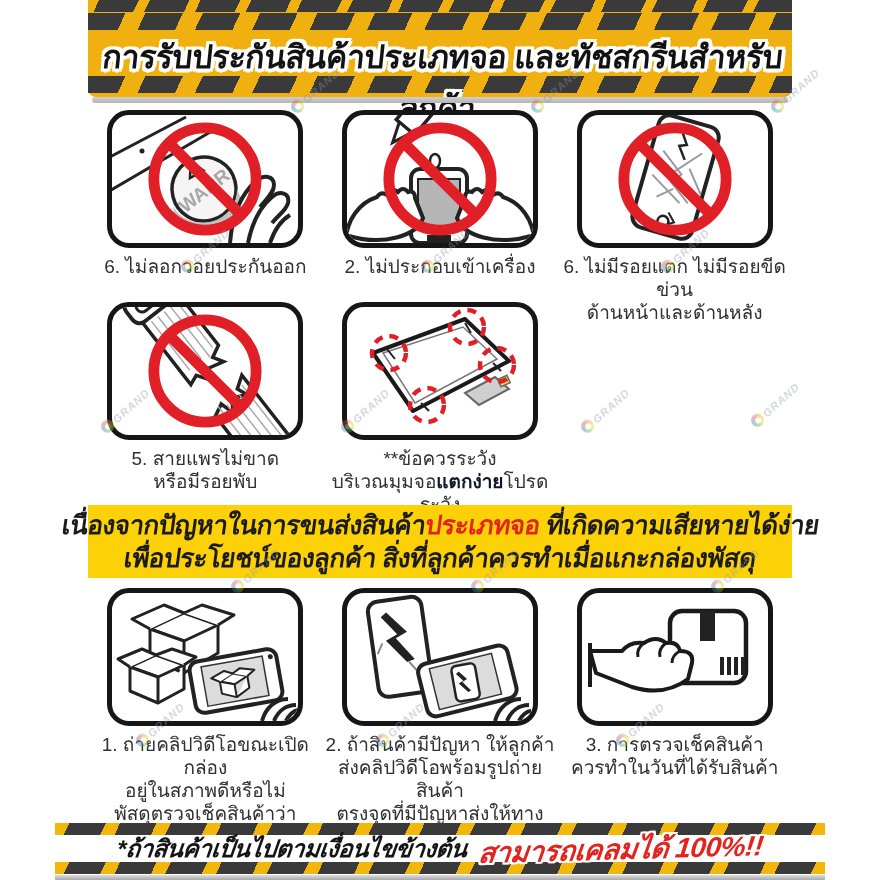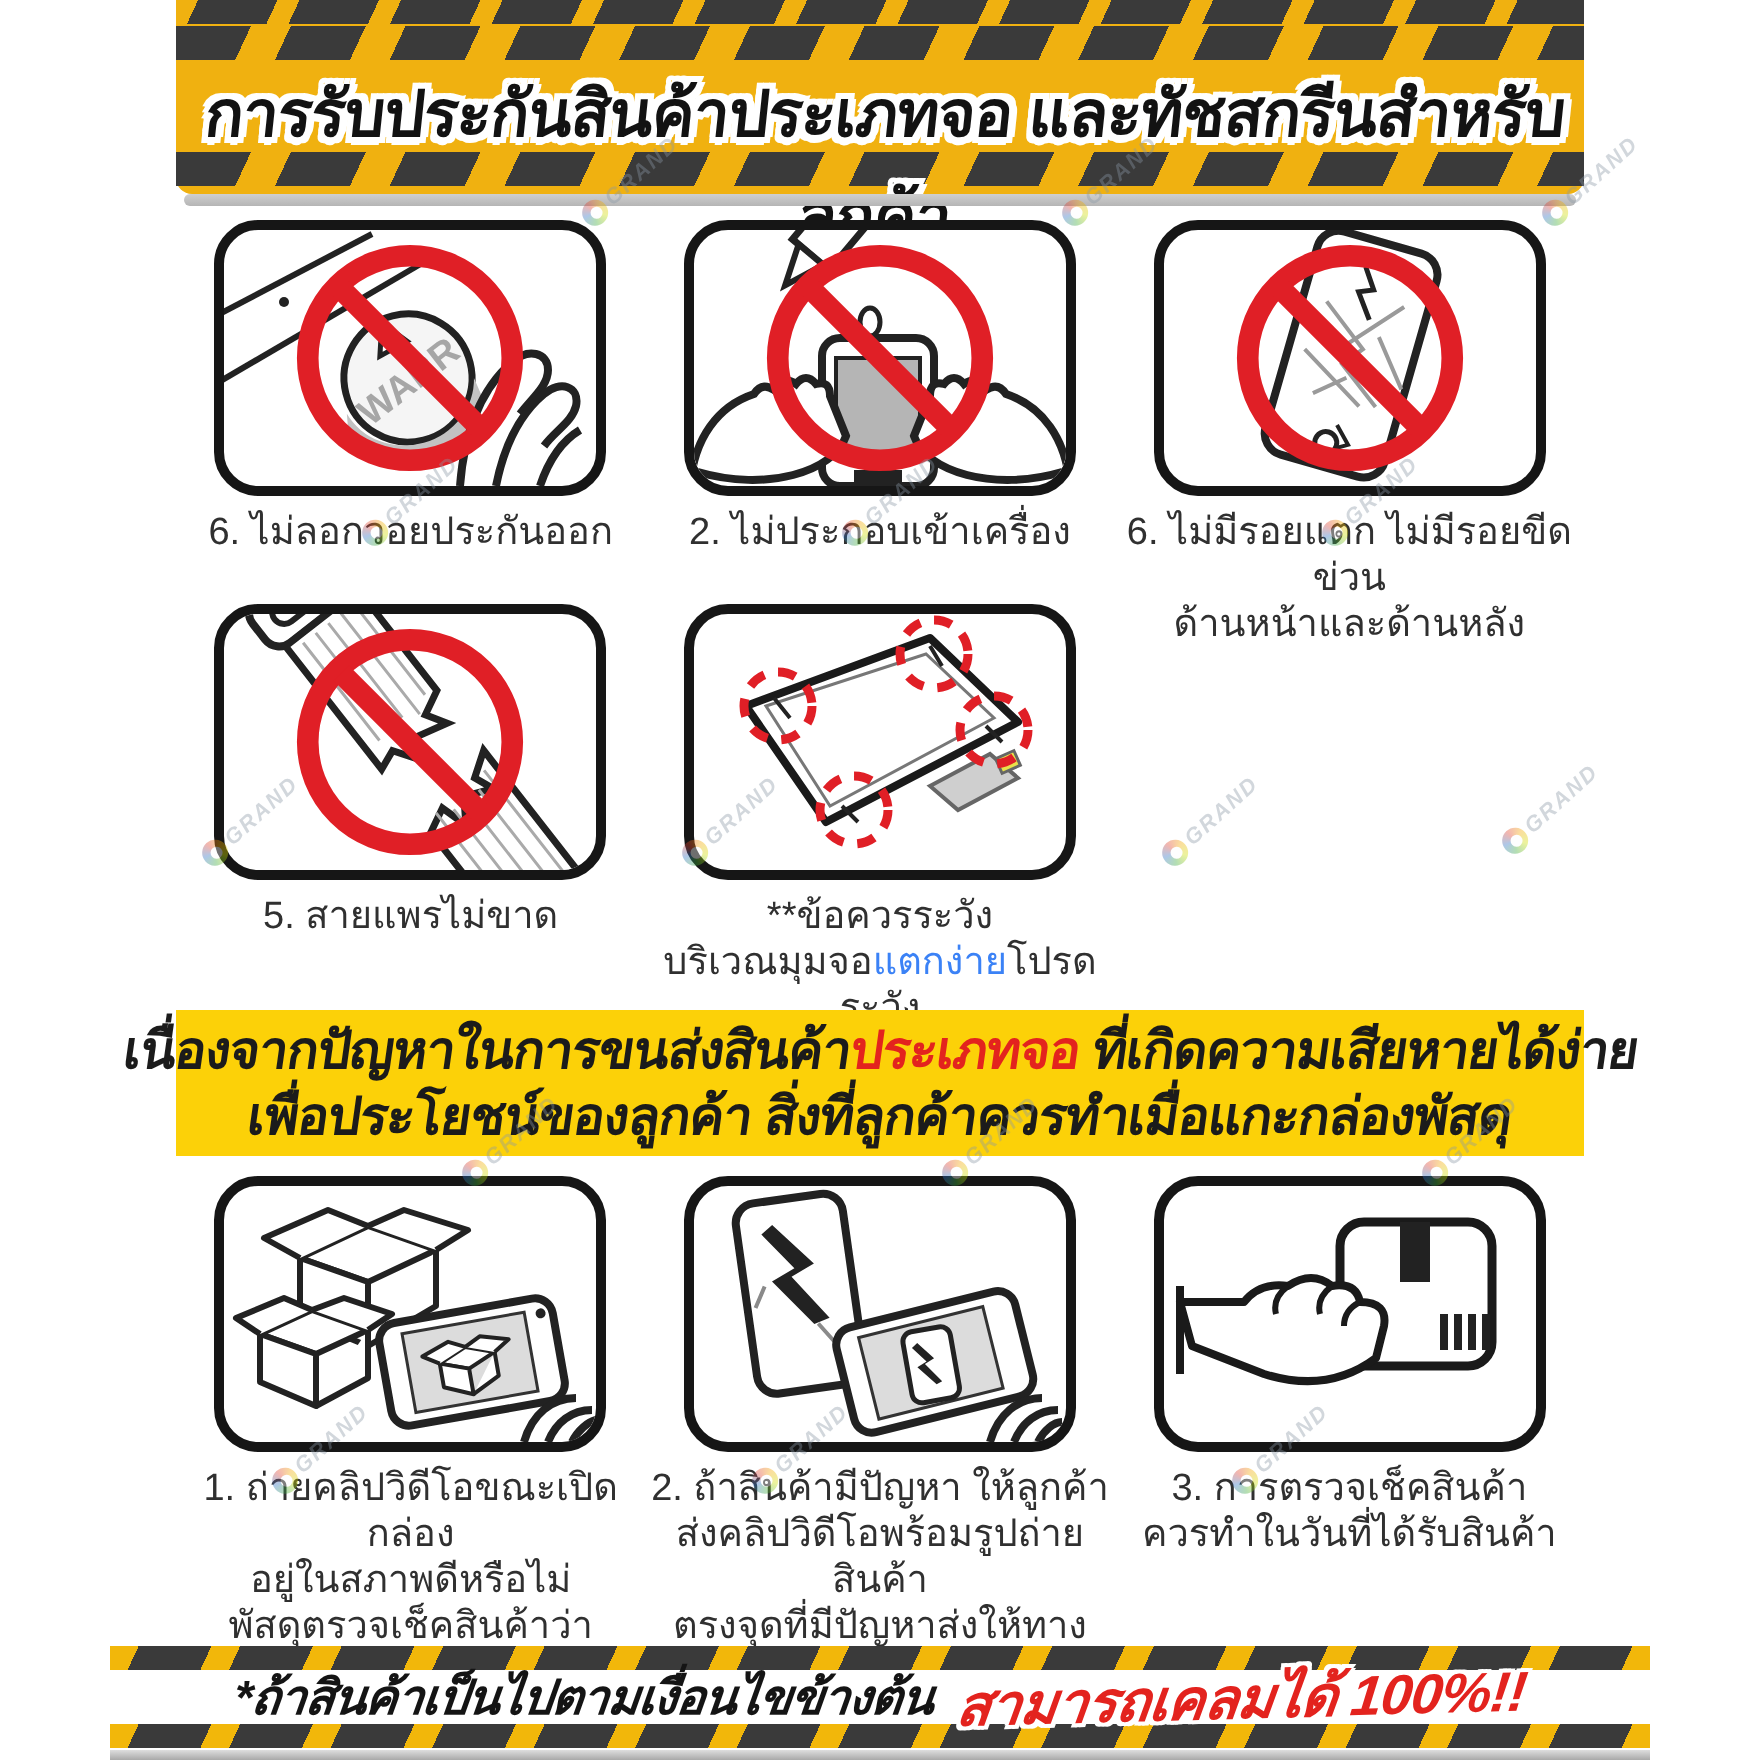--- a/index.html
+++ b/index.html
@@ -58,21 +58,21 @@
   }
   .art { position:absolute; inset:0; width:100%; height:100%; }
   .no-sign {
     position:absolute; left:50%; top:50%; width:118px; height:118px;
     transform:translate(-50%,-50%);
   }
   .caption {
     margin-top:7px; text-align:center; font-size:19px; line-height:23px;
     color:#303030; font-weight:500;
   }
-  .caption b { font-weight:400; color:#3b82f6; }
+  .caption b { font-weight:700; color:#0f172a; }
 
   
   .notice-banner {
     position:absolute; left:88px; top:505px; width:704px; height:73px;
     background:#fcd108; display:flex; flex-direction:column;
     justify-content:center; align-items:center;
   }
   .notice-line {
     font-size:26px; font-weight:bold; color:#1b1b1b; line-height:33px;
     transform:skewX(-8deg); letter-spacing:-0.5px; white-space:nowrap;
@@ -217,20 +217,21 @@
             <path d="M78 156 v-62 M86 156 v-58 M94 156 v-62 M102 156 v-58 M110 156 v-64" stroke="#aaa" stroke-width="1.5" fill="none"></path>
           </g>
         </svg>
         <svg class="no-sign" viewBox="0 0 120 120">
           <circle cx="60" cy="60" r="52" fill="none" stroke="#e01f26" stroke-width="11"></circle>
           <line x1="25" y1="25" x2="95" y2="95" stroke="#e01f26" stroke-width="11"></line>
         </svg>
       </div>
       <div class="caption">
         <div>5. สายแพรไม่ขาด</div>
+        <div>หรือมีรอยพับ</div>
       </div>
     </div>
 
     <div class="cell">
       <div class="icon-box">
         <svg class="art" viewBox="0 0 186 128">
           <path d="M26 46 L118 12 L162 54 L66 104 Z" fill="#fff" stroke="#1a1a1a" stroke-width="4" stroke-linejoin="round"></path>
           <path d="M36 46 L116 20 L150 52 L68 96 Z" fill="none" stroke="#777" stroke-width="1.5"></path>
           <path d="M118 86 L148 70 L162 82 L132 98 Z" fill="#cfcfcf" stroke="#666" stroke-width="2"></path>
           <rect x="152" y="70" width="10" height="8" fill="#e8e14a" stroke="#666" stroke-width="1.5" transform="rotate(-24 157 74)"></rect>

